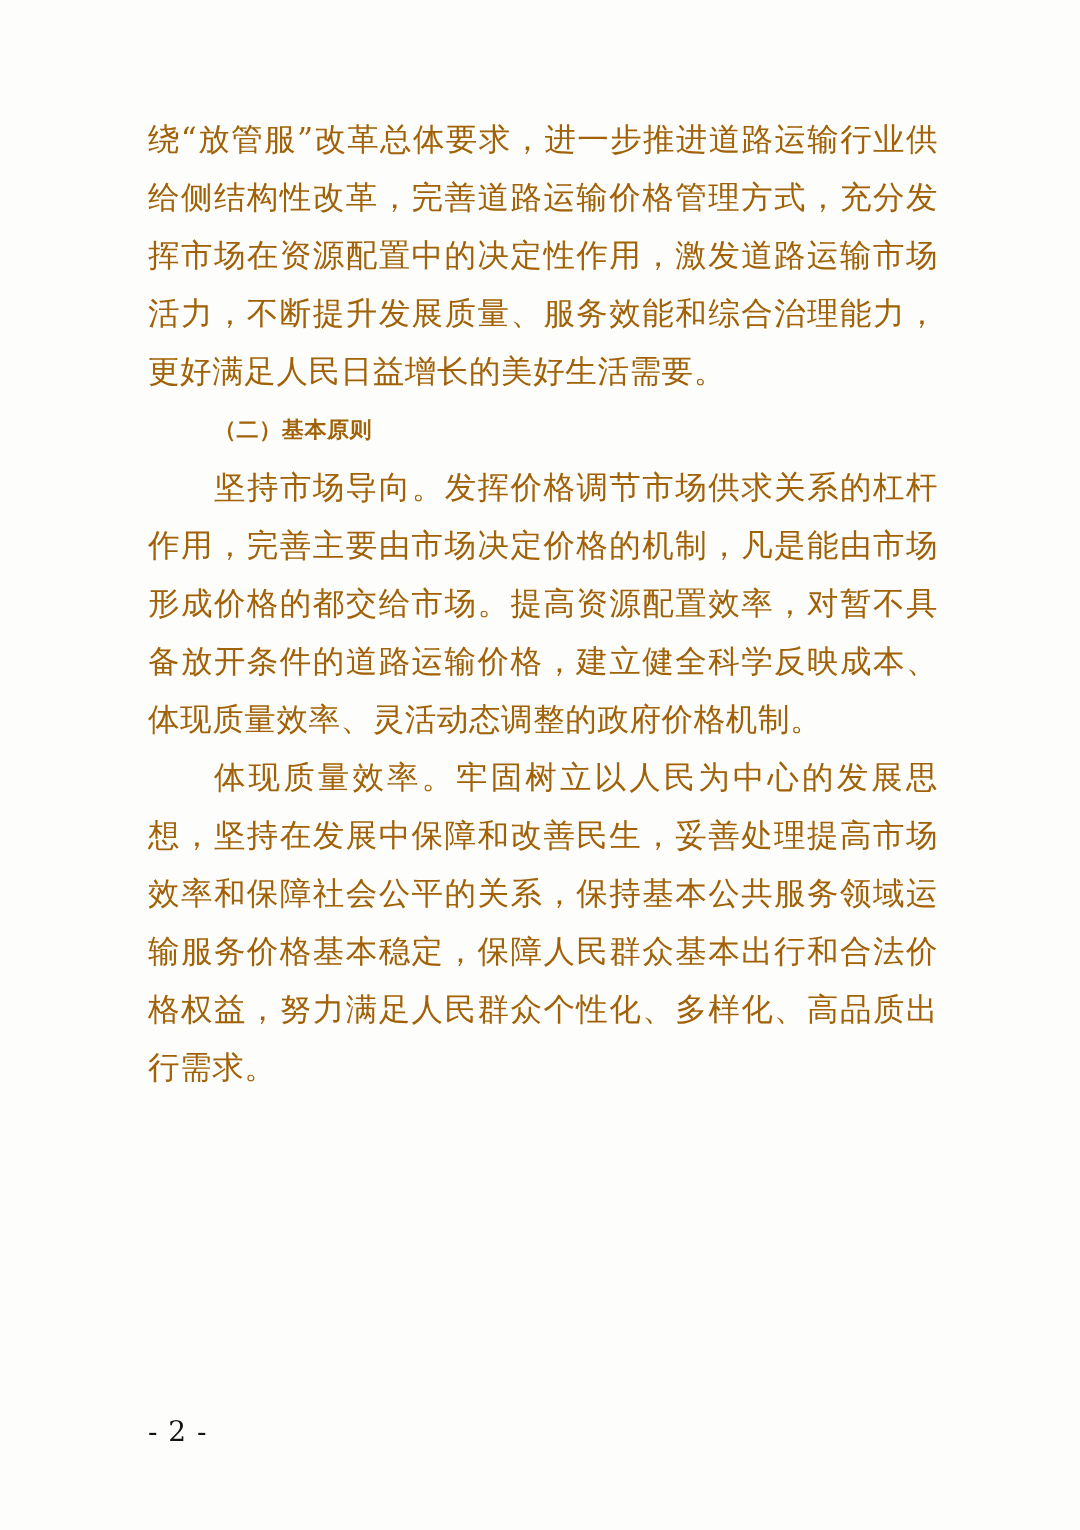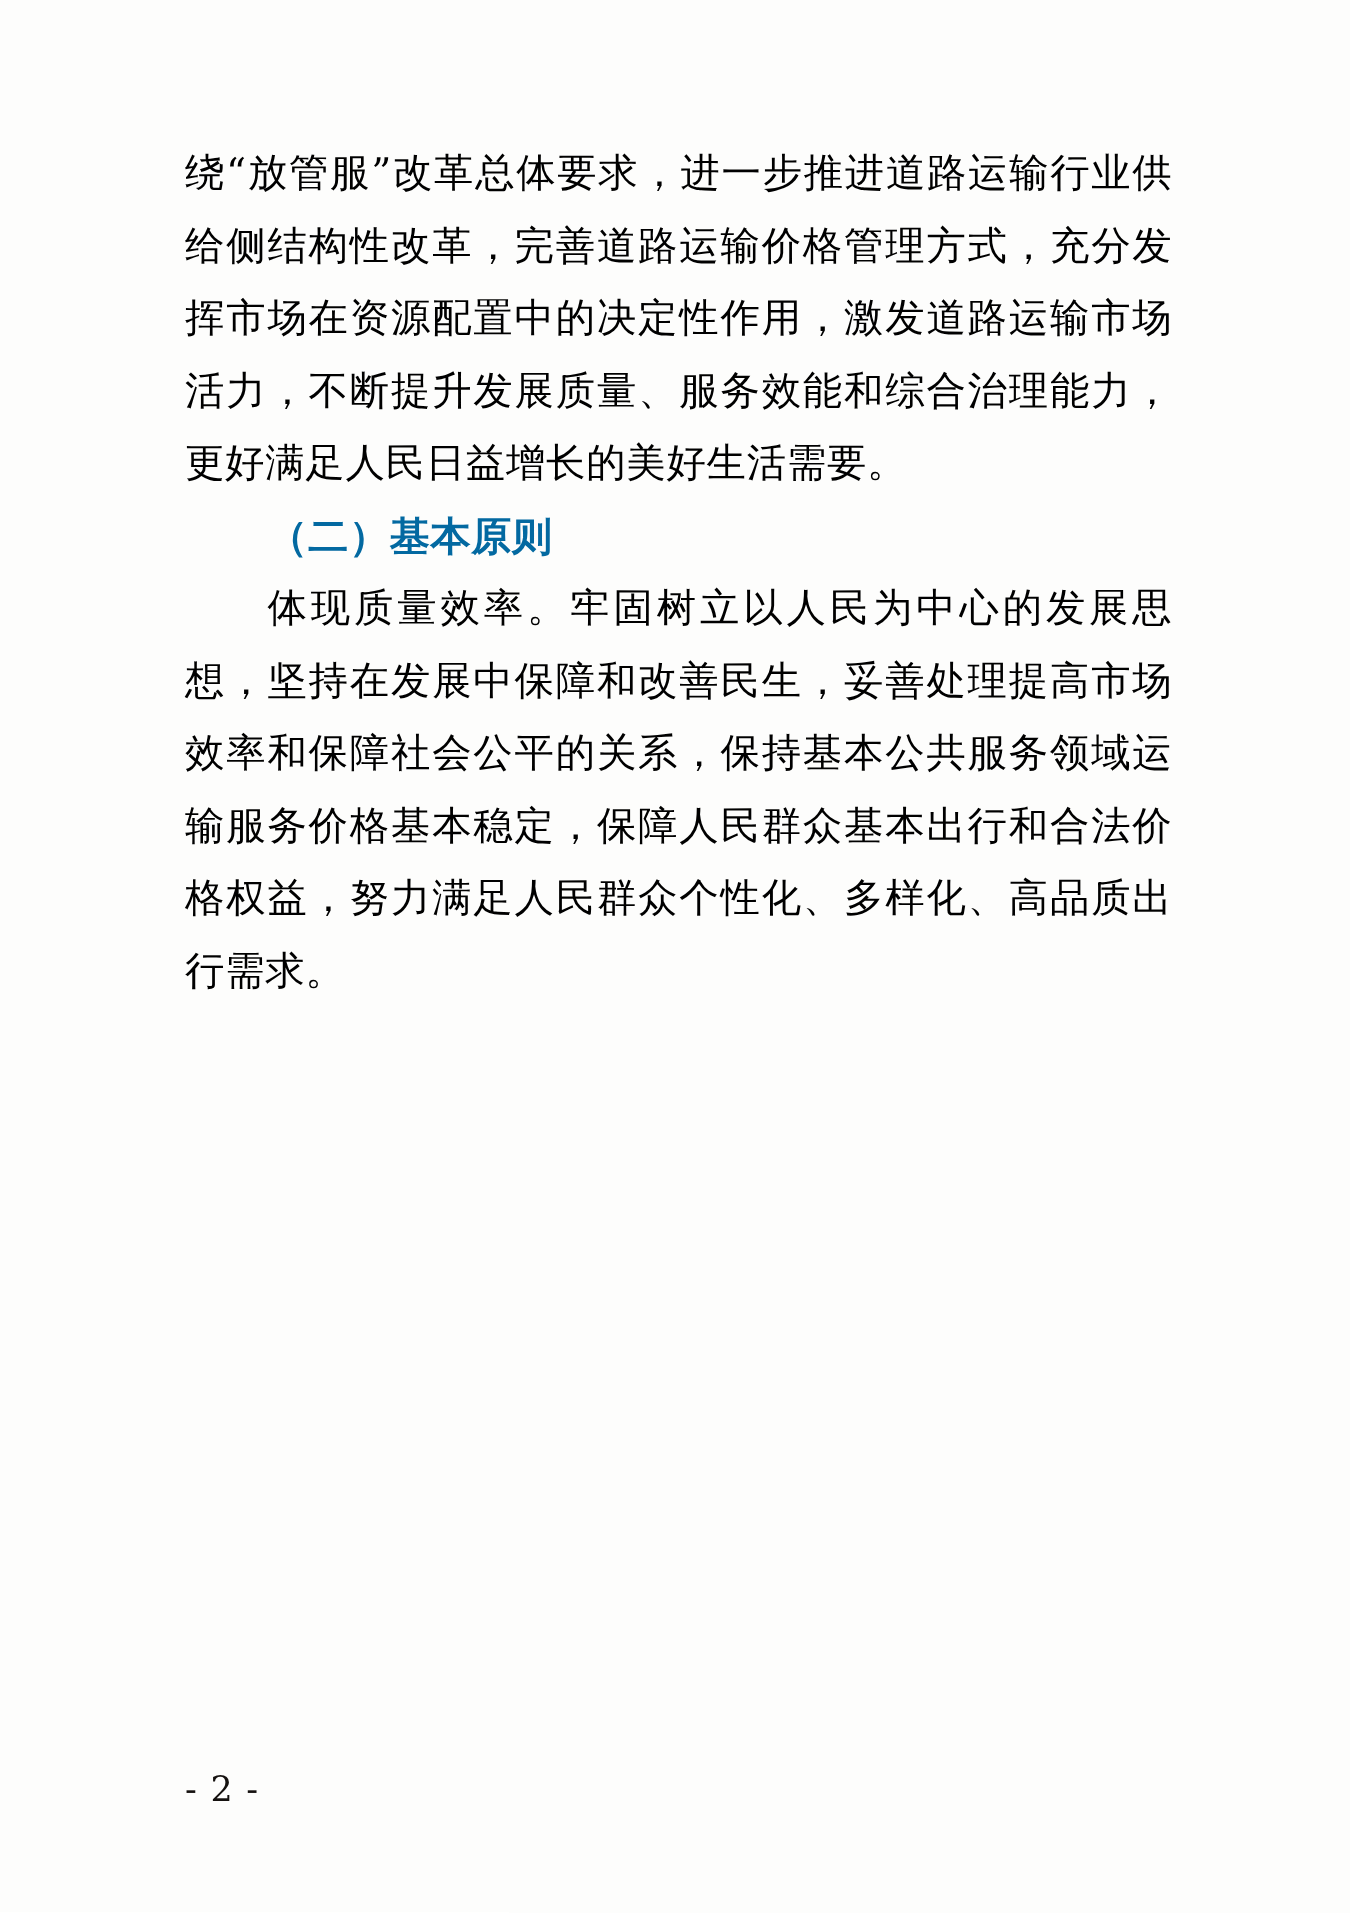--- a/index.html
+++ b/index.html
@@ -23,48 +23,49 @@
     width: 790px;
   }
   p.para {
     margin: 0;
     font-size: 31.5px;
     line-height: 58px;
     letter-spacing: 0.6px;
     text-align: justify;
     text-justify: inter-character;
     text-align-last: left;
-    color: #000000;
+    color: #a16207;
   }
   p.para.indent {
     text-indent: 66px;
   }
   p.heading {
     margin: 0;
-    font-size: 32px;
+    font-size: 22px;
     line-height: 58px;
     letter-spacing: 0.6px;
     text-indent: 66px;
     font-weight: 700;
-    color: #0369a1;
+    color: #a16207;
     font-family: "DejaVu Serif", "Liberation Serif", serif;
   }
   .page-number {
     position: absolute;
     left: 148px;
     top: 1415px;
     font-size: 28px;
     letter-spacing: 1px;
     color: #15110f;
     font-family: "DejaVu Serif", "Liberation Serif", serif;
   }
 </style>
 </head>
 <body>
 
 <div class="page">
   <div class="body-area">
     <p class="para">绕“放管服”改革总体要求，进一步推进道路运输行业供给侧结构性改革，完善道路运输价格管理方式，充分发挥市场在资源配置中的决定性作用，激发道路运输市场活力，不断提升发展质量、服务效能和综合治理能力，更好满足人民日益增长的美好生活需要。</p>
     <p class="heading">（二）基本原则</p>
+    <p class="para indent">坚持市场导向。发挥价格调节市场供求关系的杠杆作用，完善主要由市场决定价格的机制，凡是能由市场形成价格的都交给市场。提高资源配置效率，对暂不具备放开条件的道路运输价格，建立健全科学反映成本、体现质量效率、灵活动态调整的政府价格机制。</p>
     <p class="para indent">体现质量效率。牢固树立以人民为中心的发展思想，坚持在发展中保障和改善民生，妥善处理提高市场效率和保障社会公平的关系，保持基本公共服务领域运输服务价格基本稳定，保障人民群众基本出行和合法价格权益，努力满足人民群众个性化、多样化、高品质出行需求。</p>
   </div>
   <div class="page-number">- 2 -</div>
 </div>
 
 </body></html>

